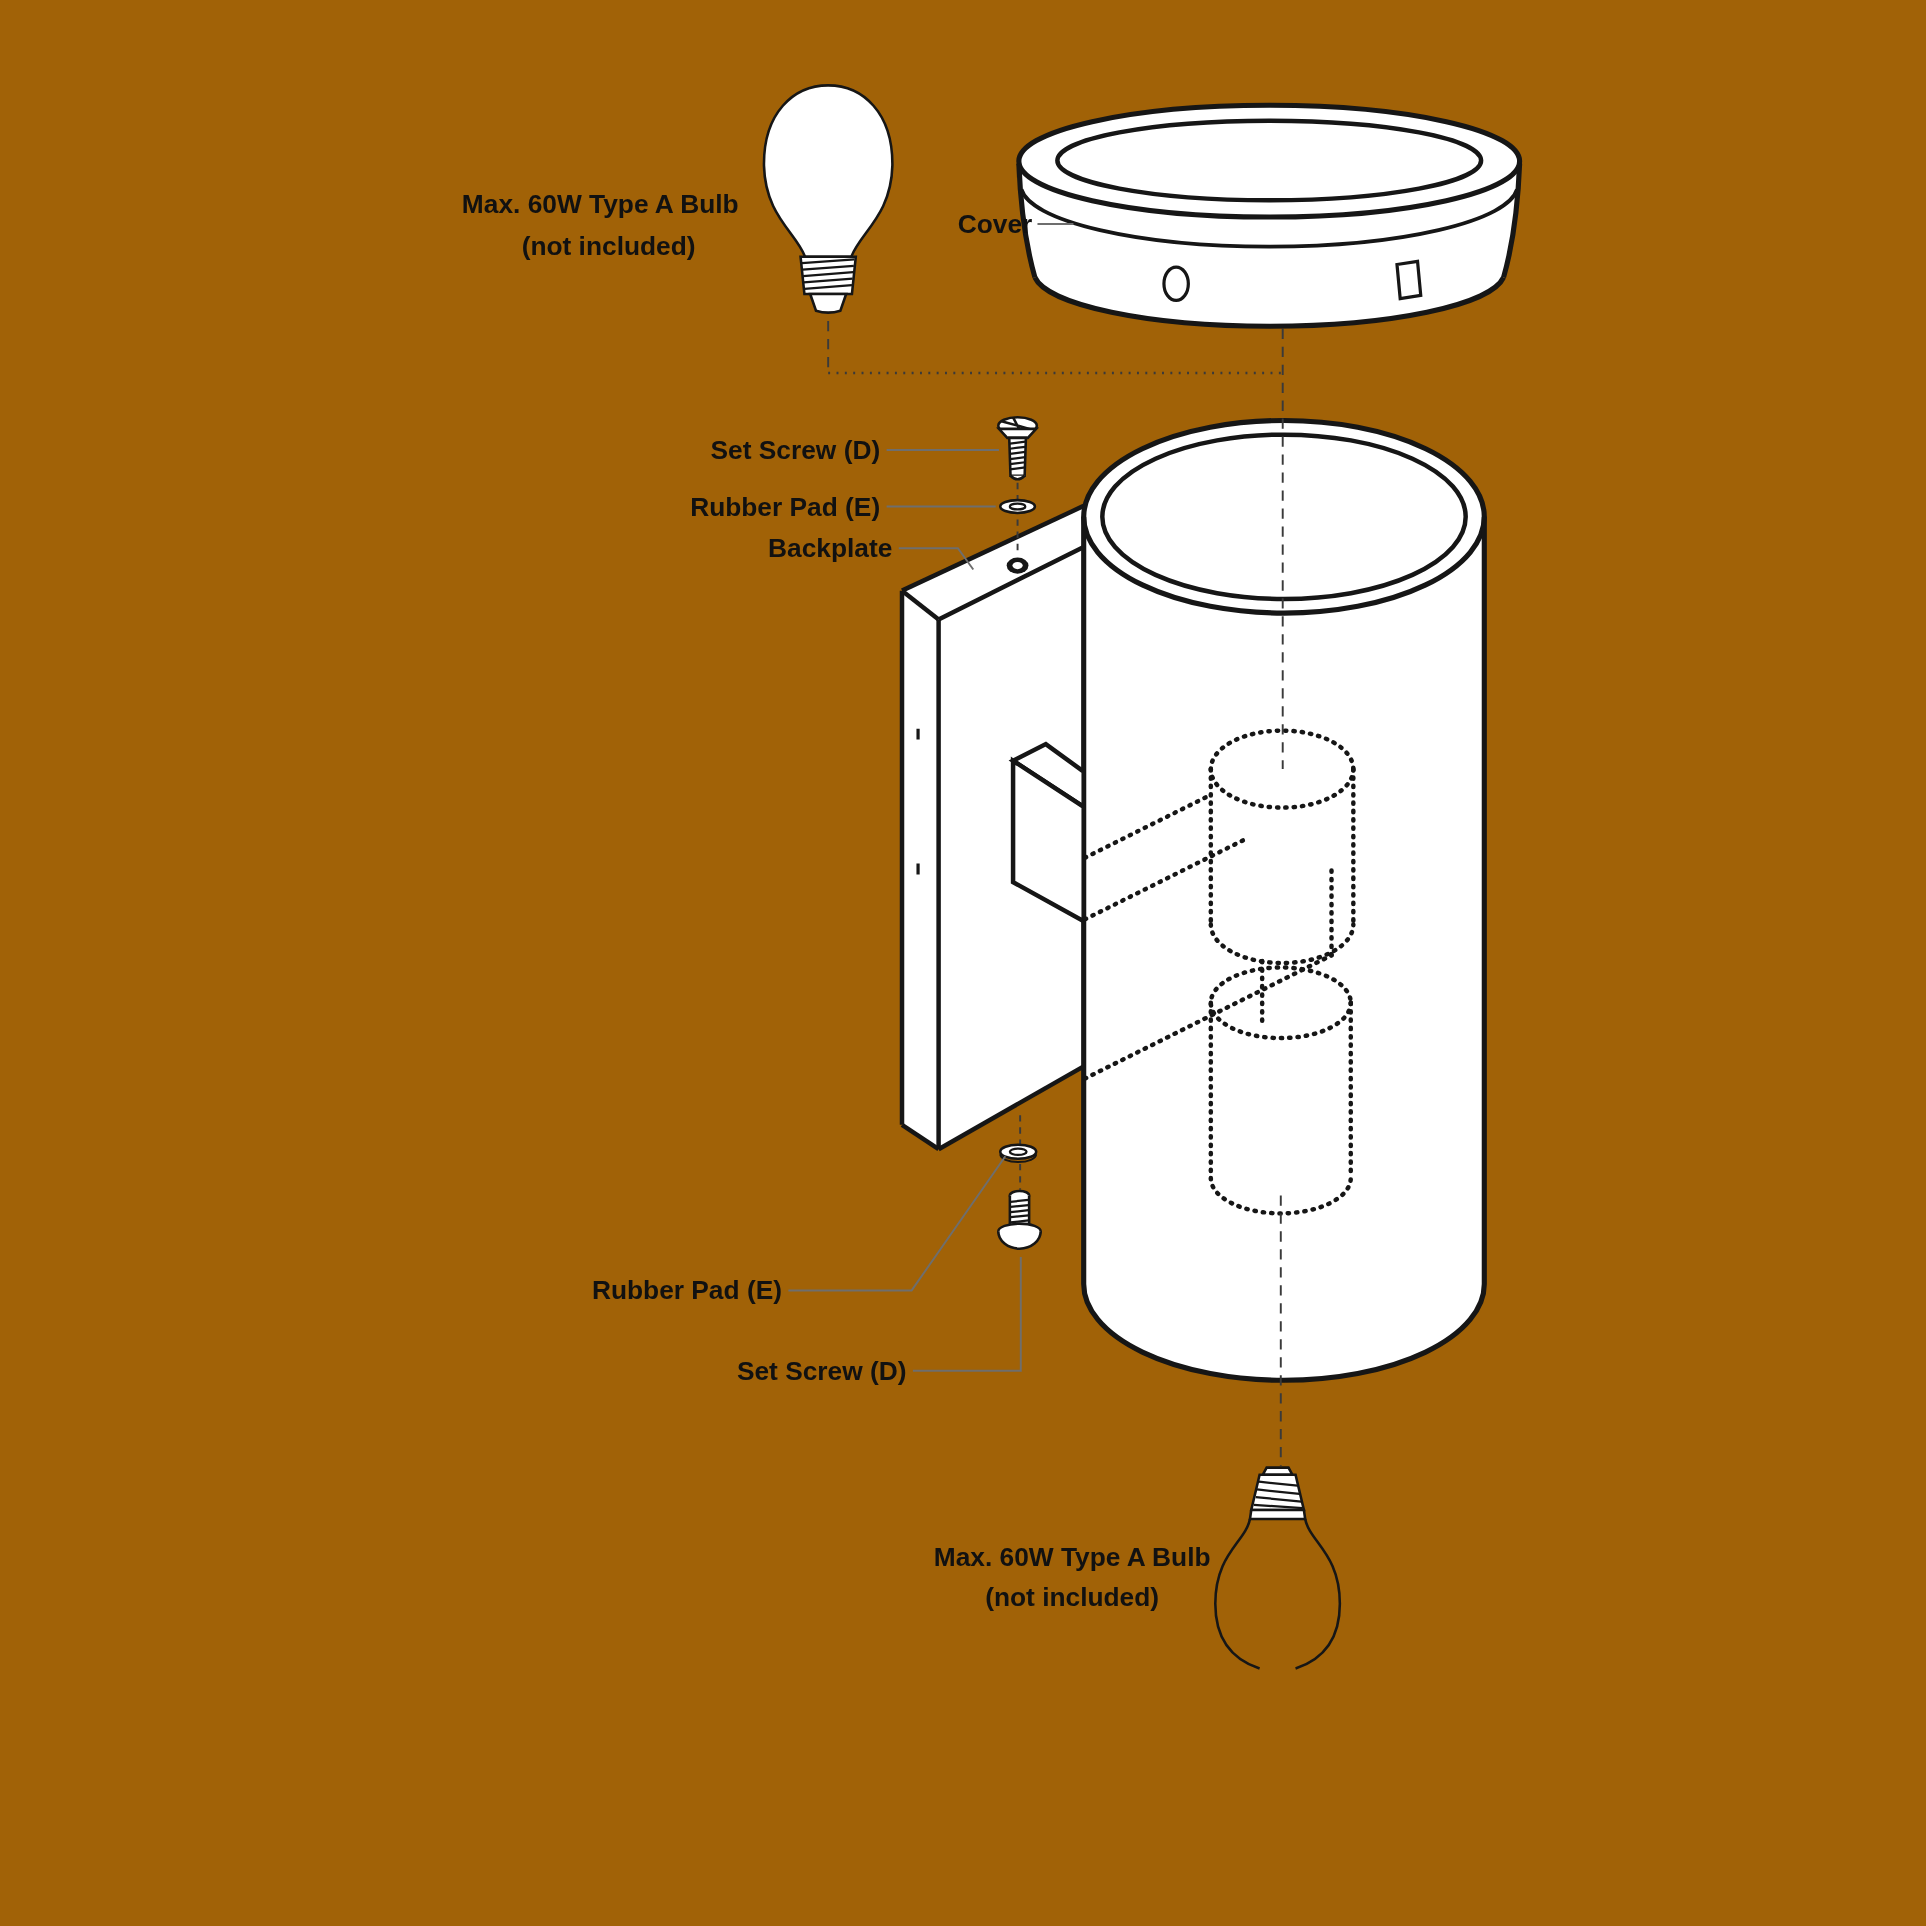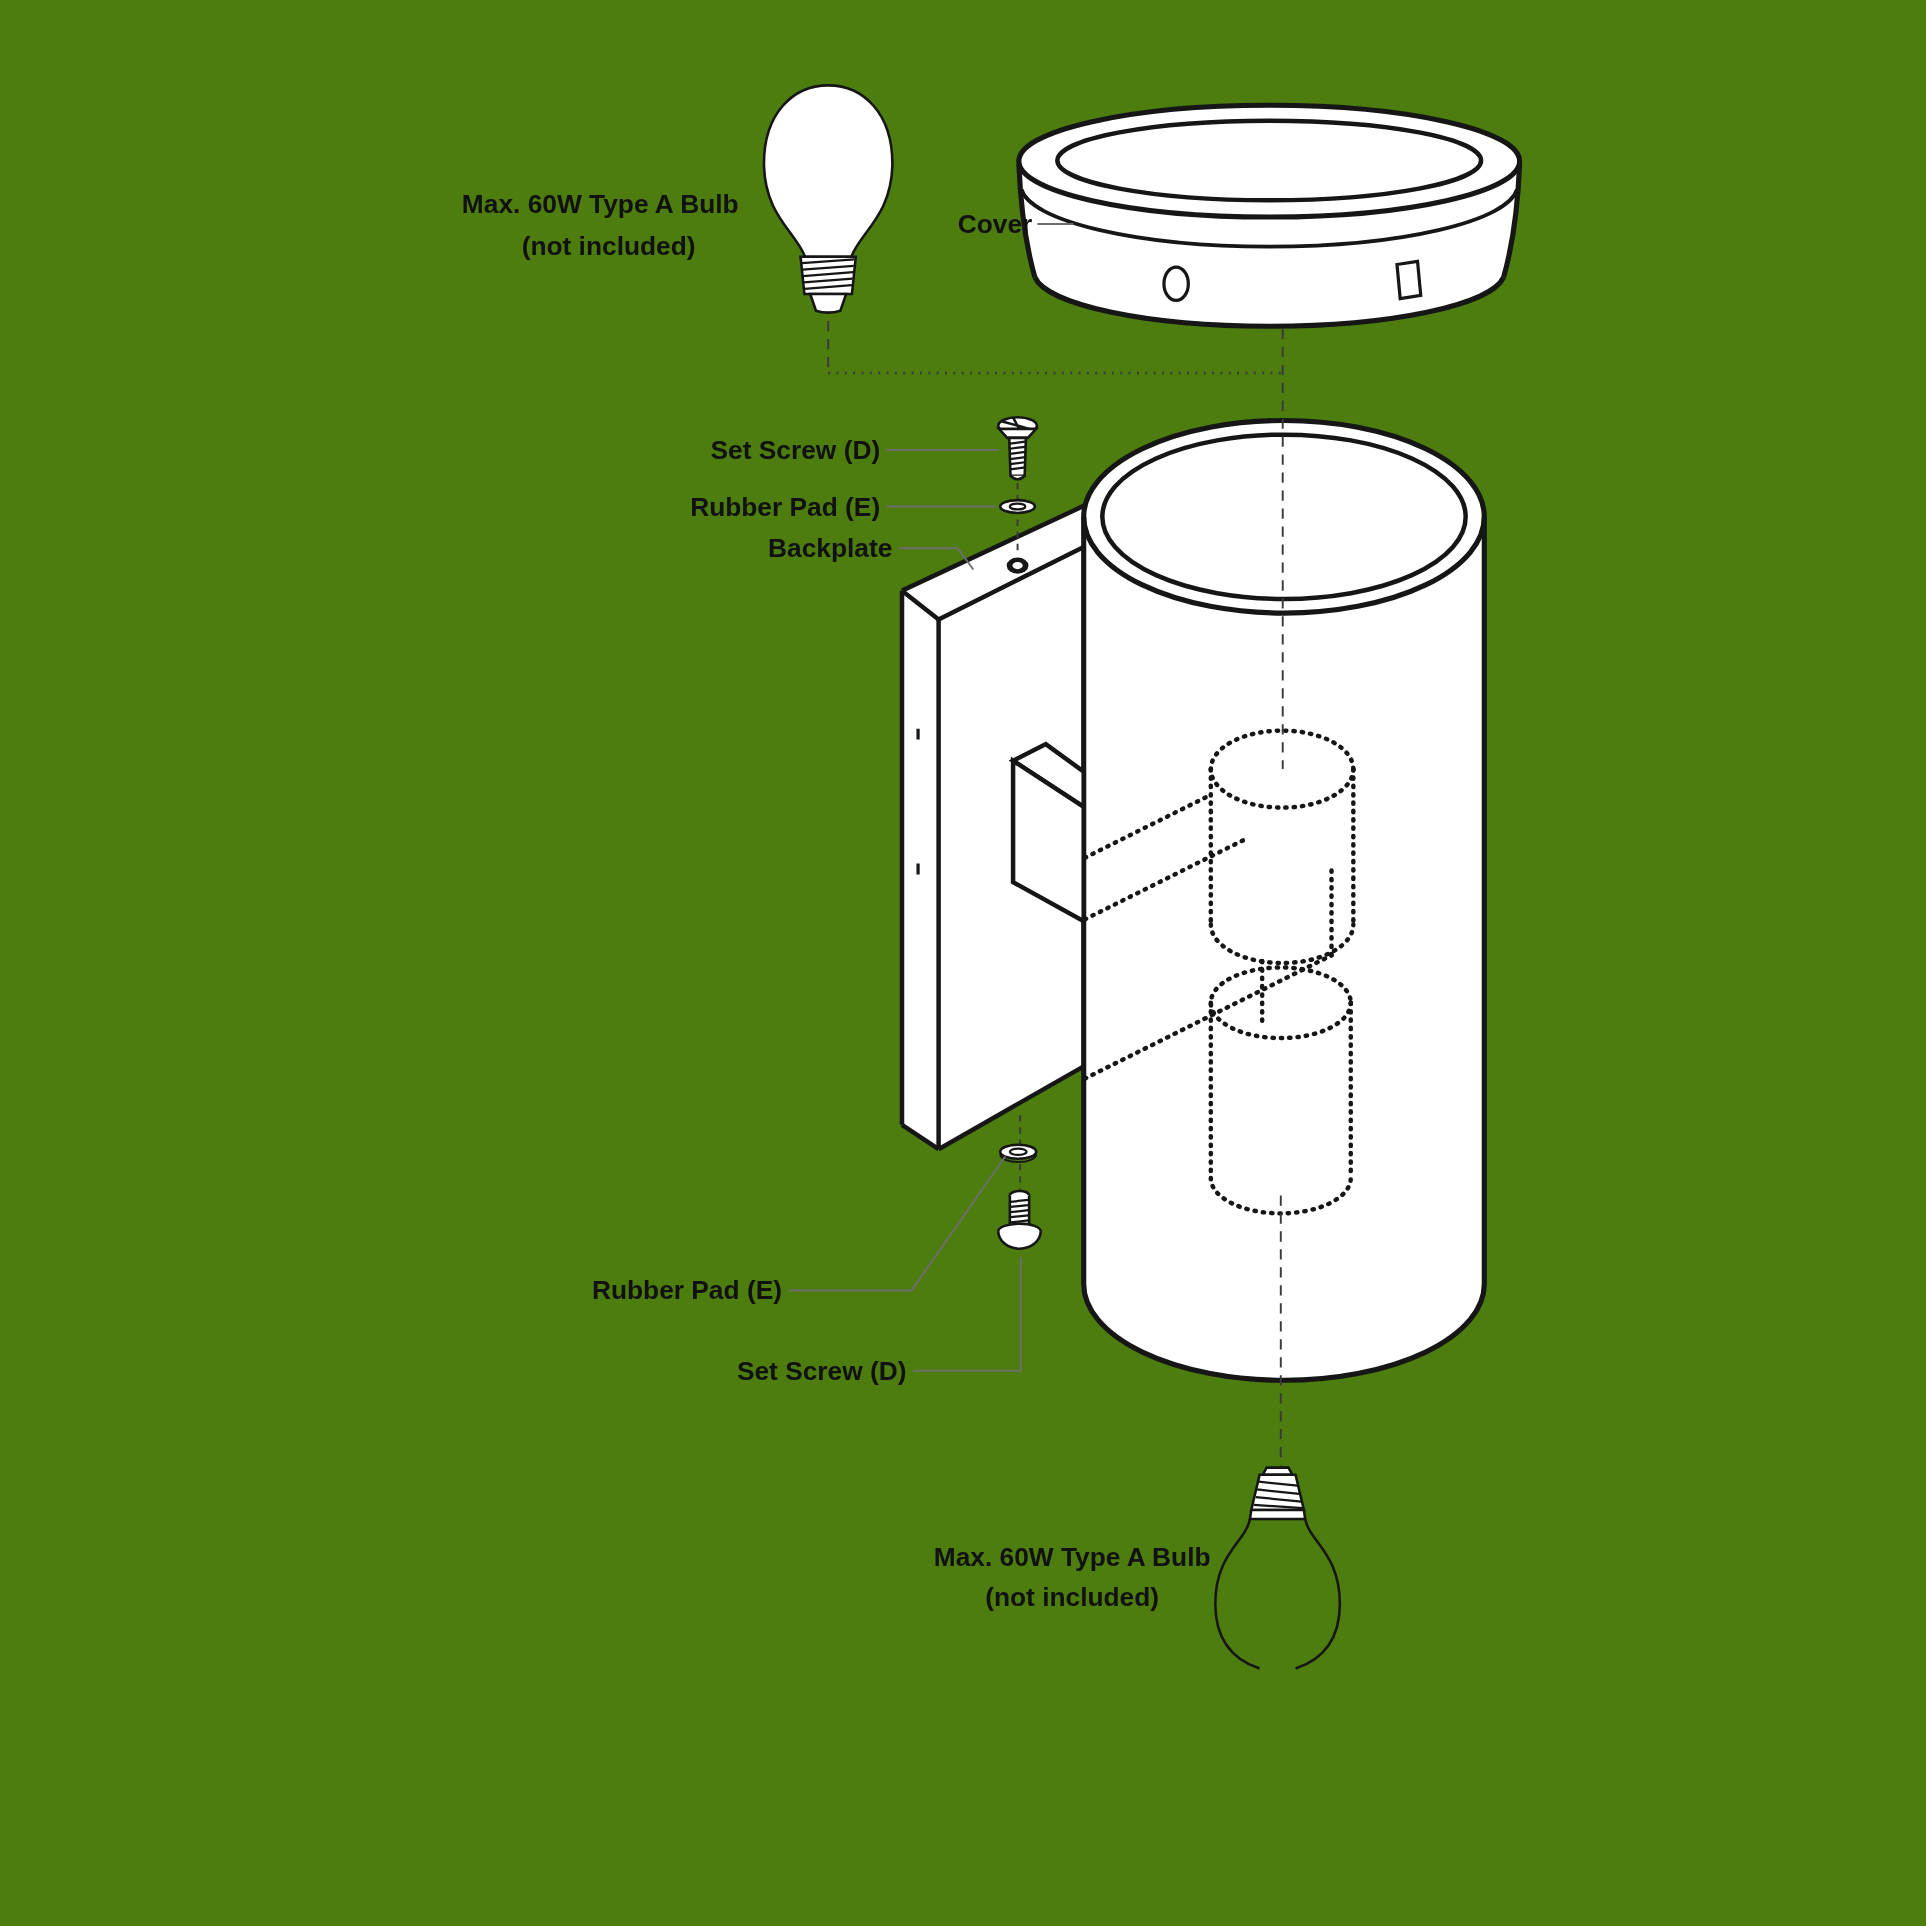--- a/index.html
+++ b/index.html
@@ -1,17 +1,17 @@
 <!DOCTYPE html>
 <html style="font-size:10.3px"><head>
 <meta charset="utf-8">
 <style>
   html,body{margin:0;padding:0;background:#ffffff;}
   body{width:1926px;height:1926px;font-family:"Liberation Sans",sans-serif;}
-  #stage{width:1926px;height:1926px;position:relative;background:#4d7c0f;}
+  #stage{width:1926px;height:1926px;position:relative;background:#a16207;}
   svg{display:block;}
   text{font-family:"Liberation Sans",sans-serif;font-weight:bold;font-size:41px;fill:#111111;}
   .lead{stroke:#6e6e6e;stroke-width:3;fill:none;}
   .ln{stroke:#161616;fill:none;}
   .fillw{fill:#ffffff;stroke:none;}
   .dotted{stroke:#161616;stroke-width:7;fill:none;stroke-dasharray:2 11;stroke-linecap:round;}
   .axis{stroke:#3a3a3a;stroke-width:3;fill:none;stroke-dasharray:16 12;}
   .axis-fine{stroke:#3a3a3a;stroke-width:4;fill:none;stroke-dasharray:3 10;}
   .axis-sm{stroke:#3a3a3a;stroke-width:3;fill:none;stroke-dasharray:10 9;}
 </style>

